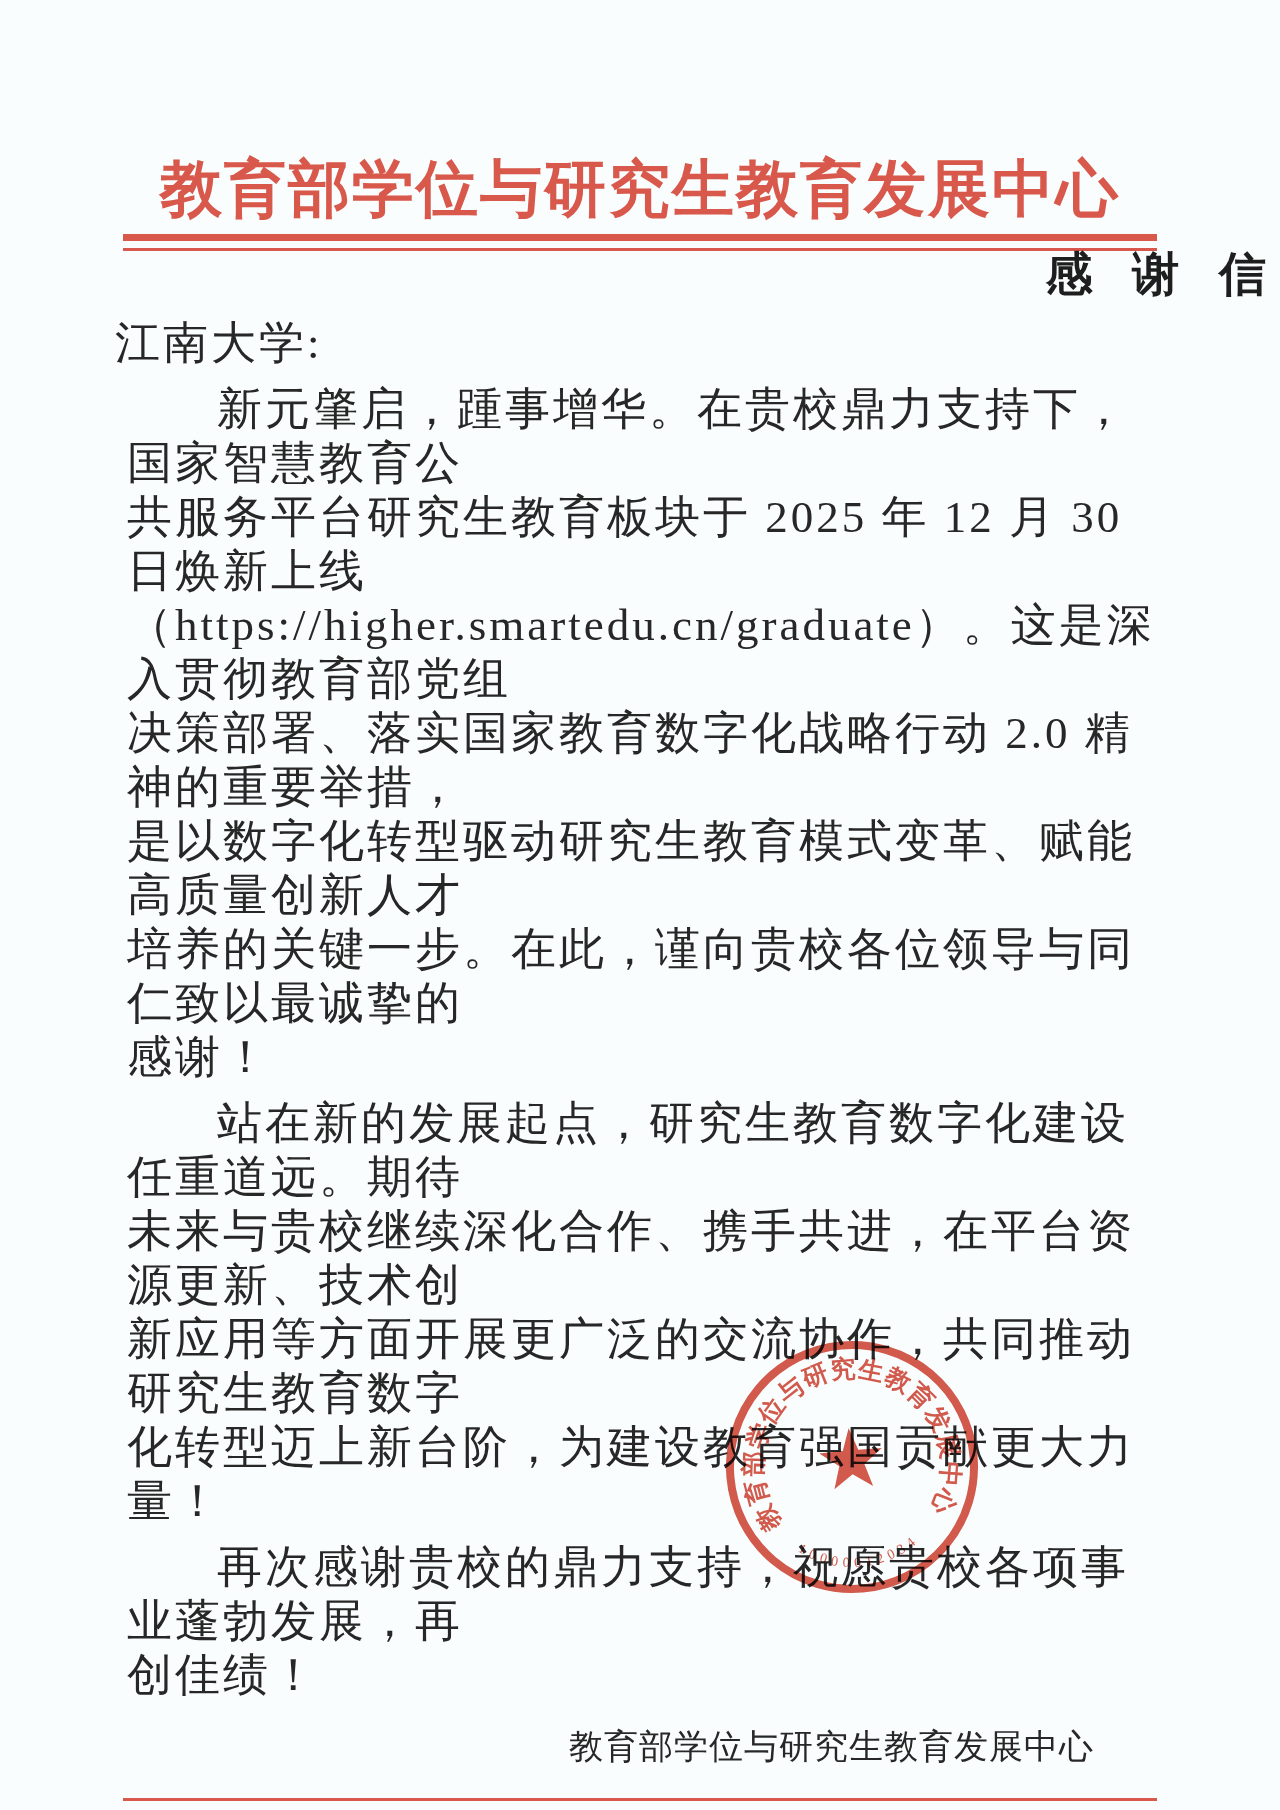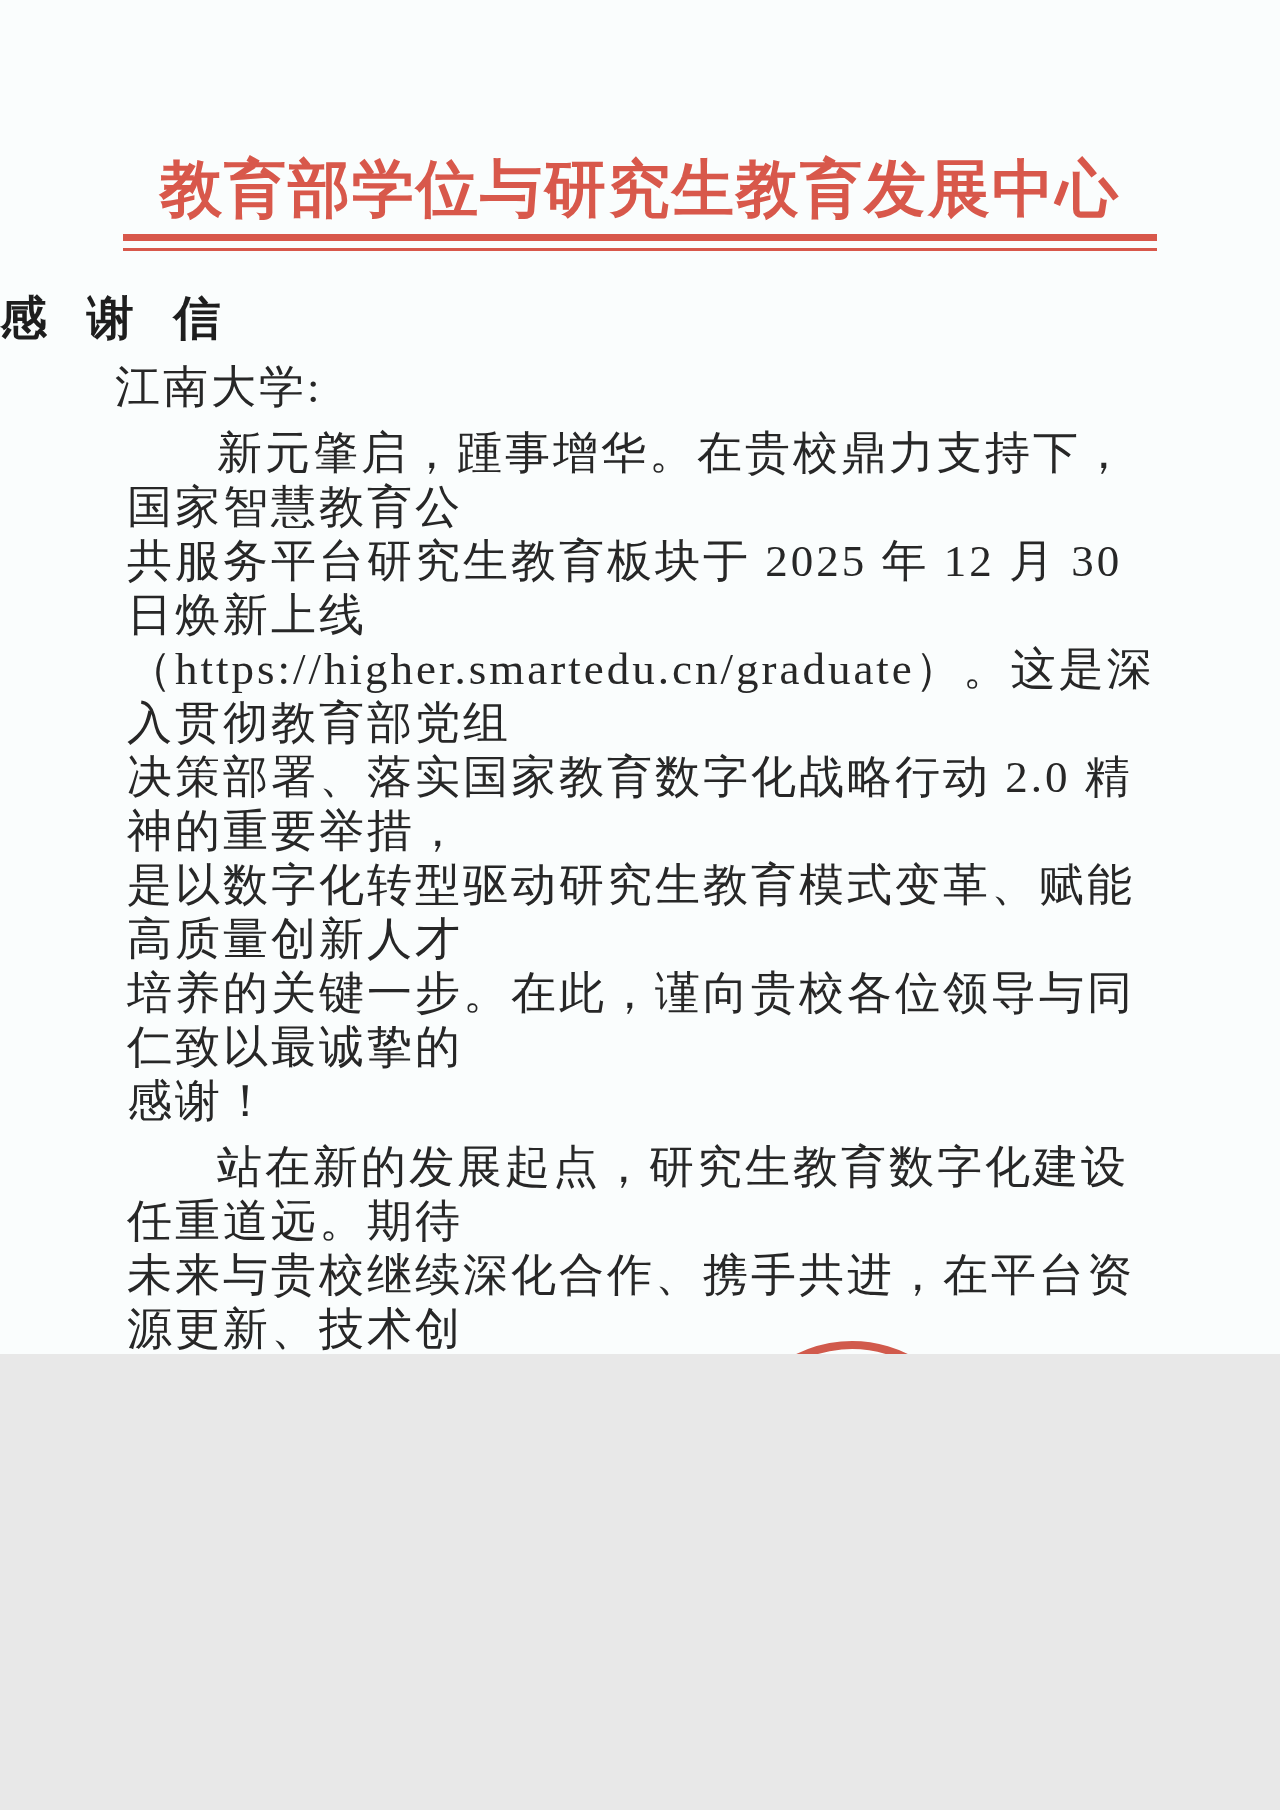--- a/index.html
+++ b/index.html
@@ -1,38 +1,37 @@
 <!DOCTYPE html>
 <html><head>
 <meta charset="utf-8">
 <style>
   html,body{margin:0;padding:0;background:#e8e8e8;}
   .page{
     position:relative;
-    width:1280px;height:1354px;
+    width:1280px;height:1810px;
     margin:0 auto;
     background:#fafdfd;
     overflow:hidden;
     font-family:"Liberation Serif","DejaVu Serif",serif;
   }
   .letterhead{
     padding-top:158px;
     text-align:center;
     font-size:62px;
     font-weight:bold;
     letter-spacing:2px;
     color:#d8584b;
     line-height:1;
   }
   .rule{margin-left:123px;margin-right:123px;background:#d8584b;}
   .rule-head-thick{height:7px;margin-top:14px;}
   .rule-head-thin{height:3px;margin-top:7px;}
   .letter-title{
-    margin-top:44px;
-    text-align:left;
+    text-align:right;
     font-size:47px;
     font-weight:bold;
     color:#1e1e1e;
     letter-spacing:14px;
     line-height:1;
   }
   .body-text{
     margin:18px 113px 0 115px;
     font-size:45px;
     line-height:54px;

